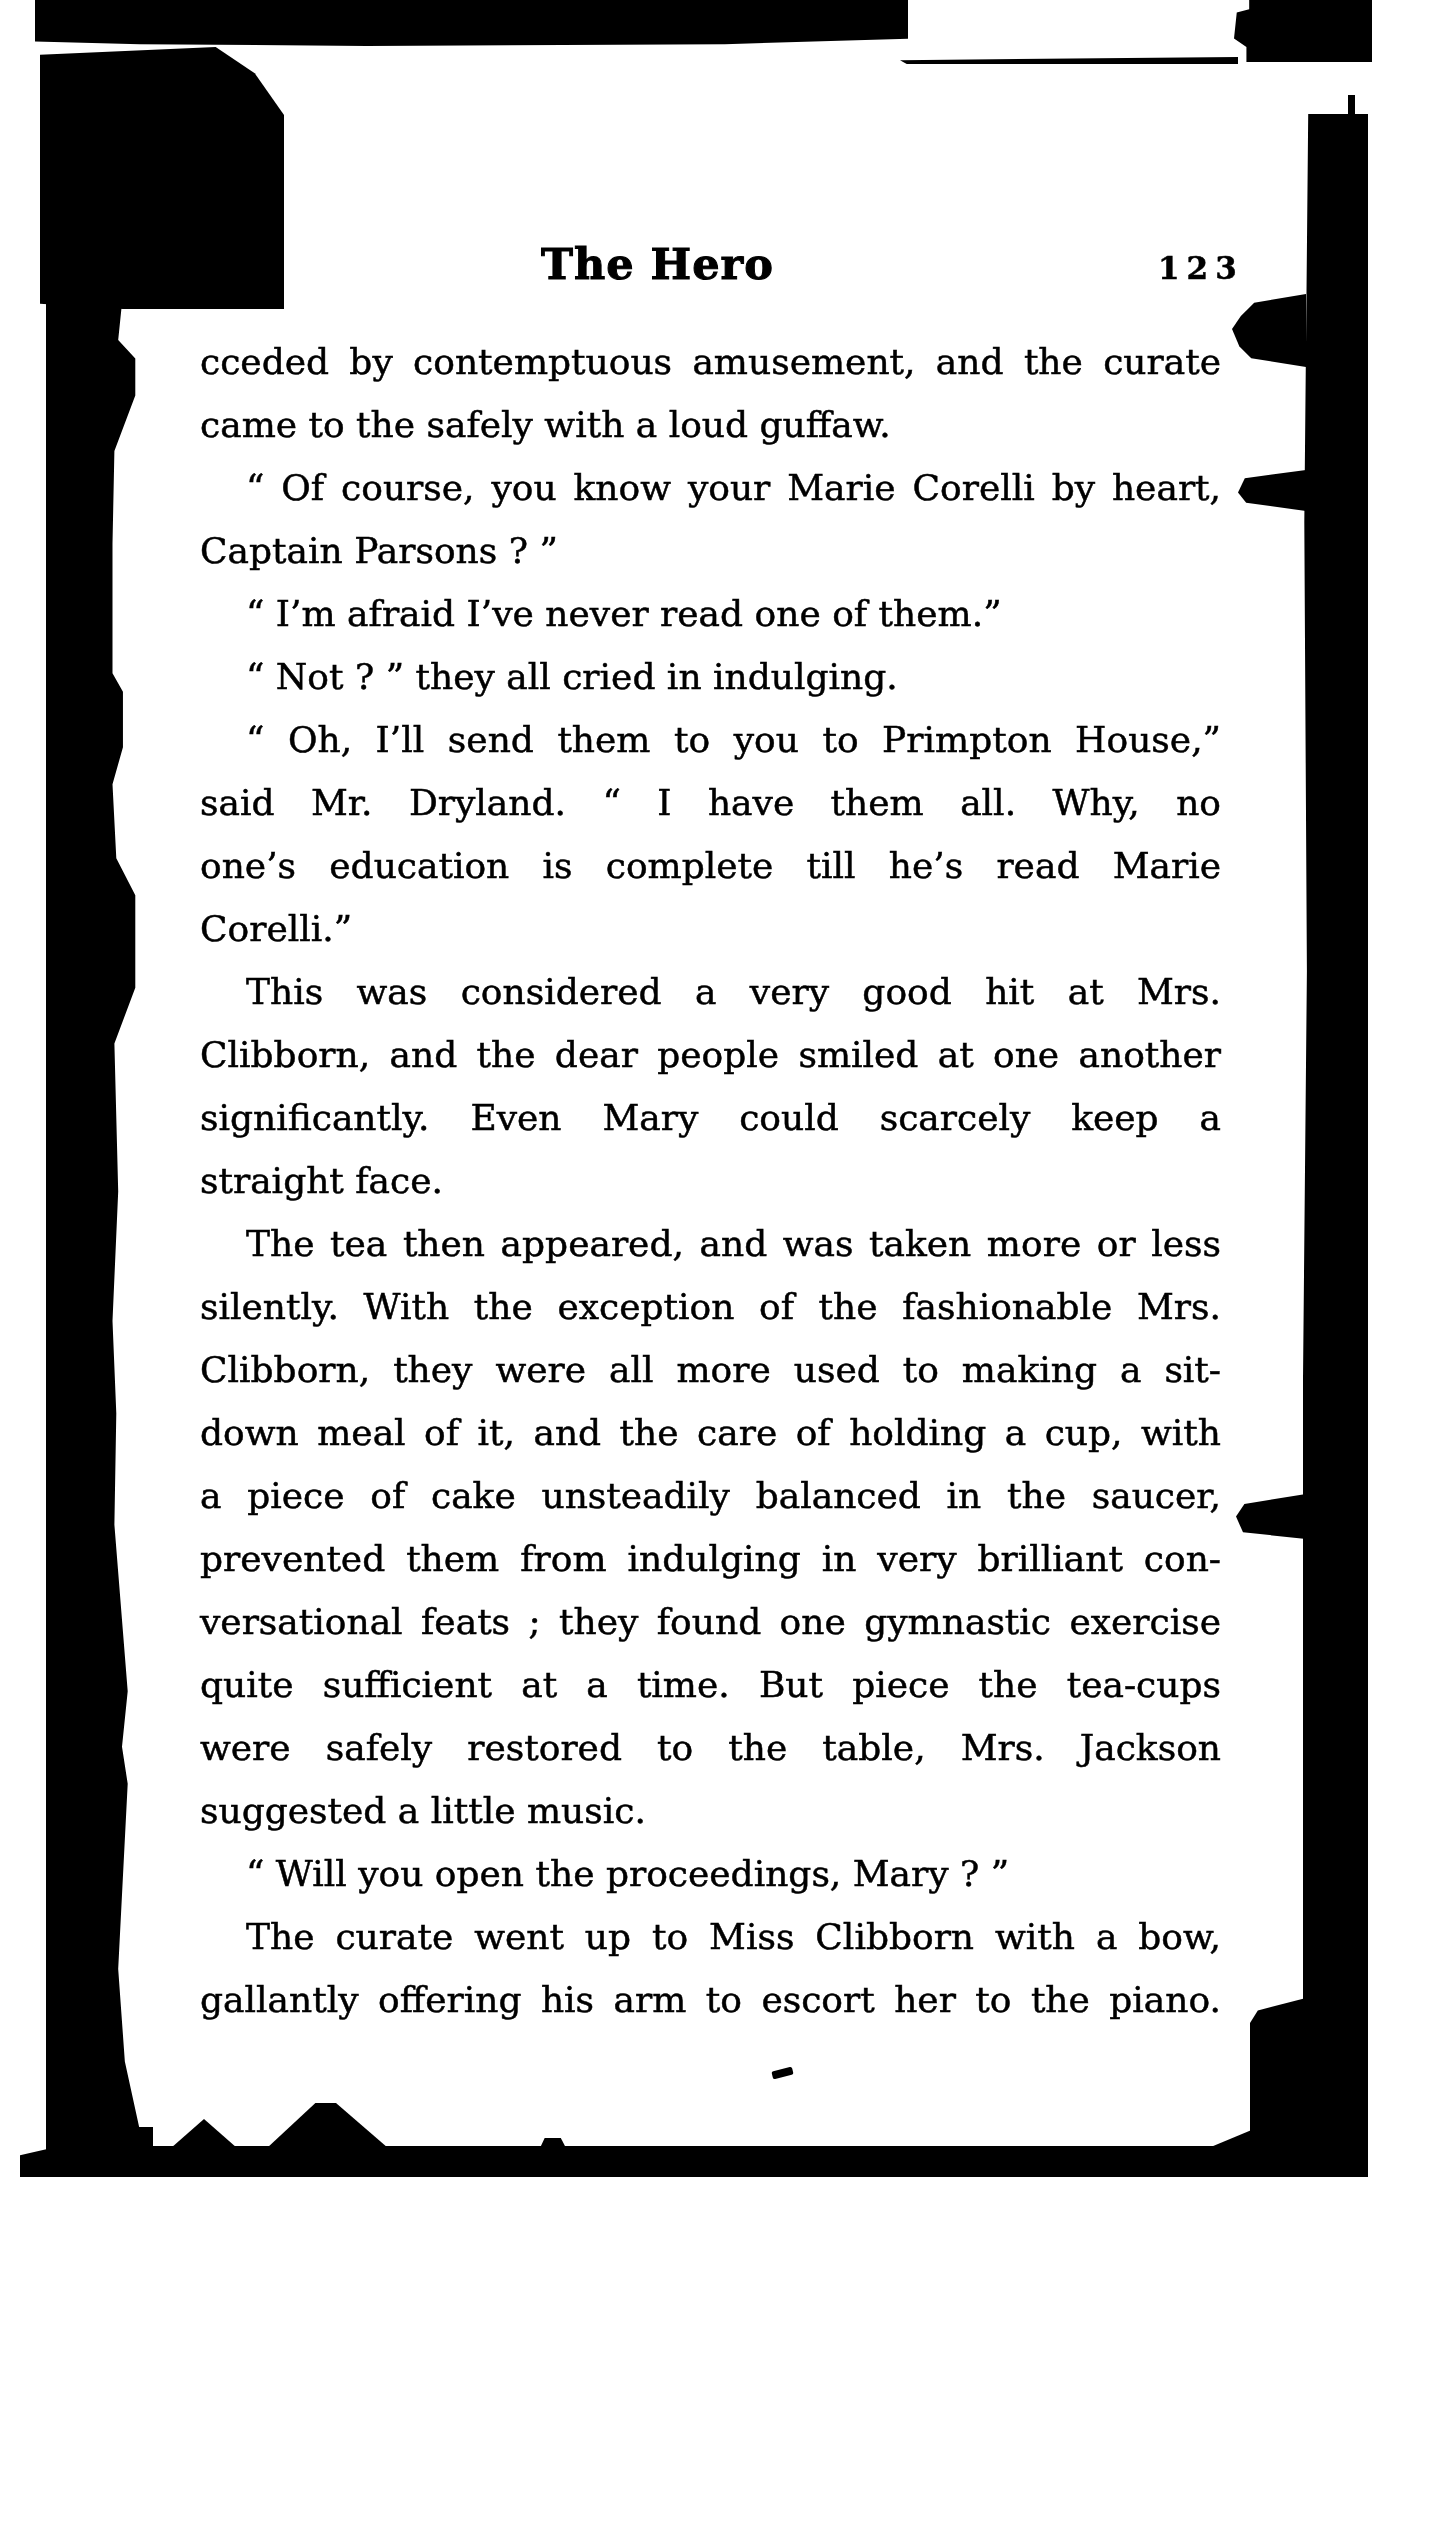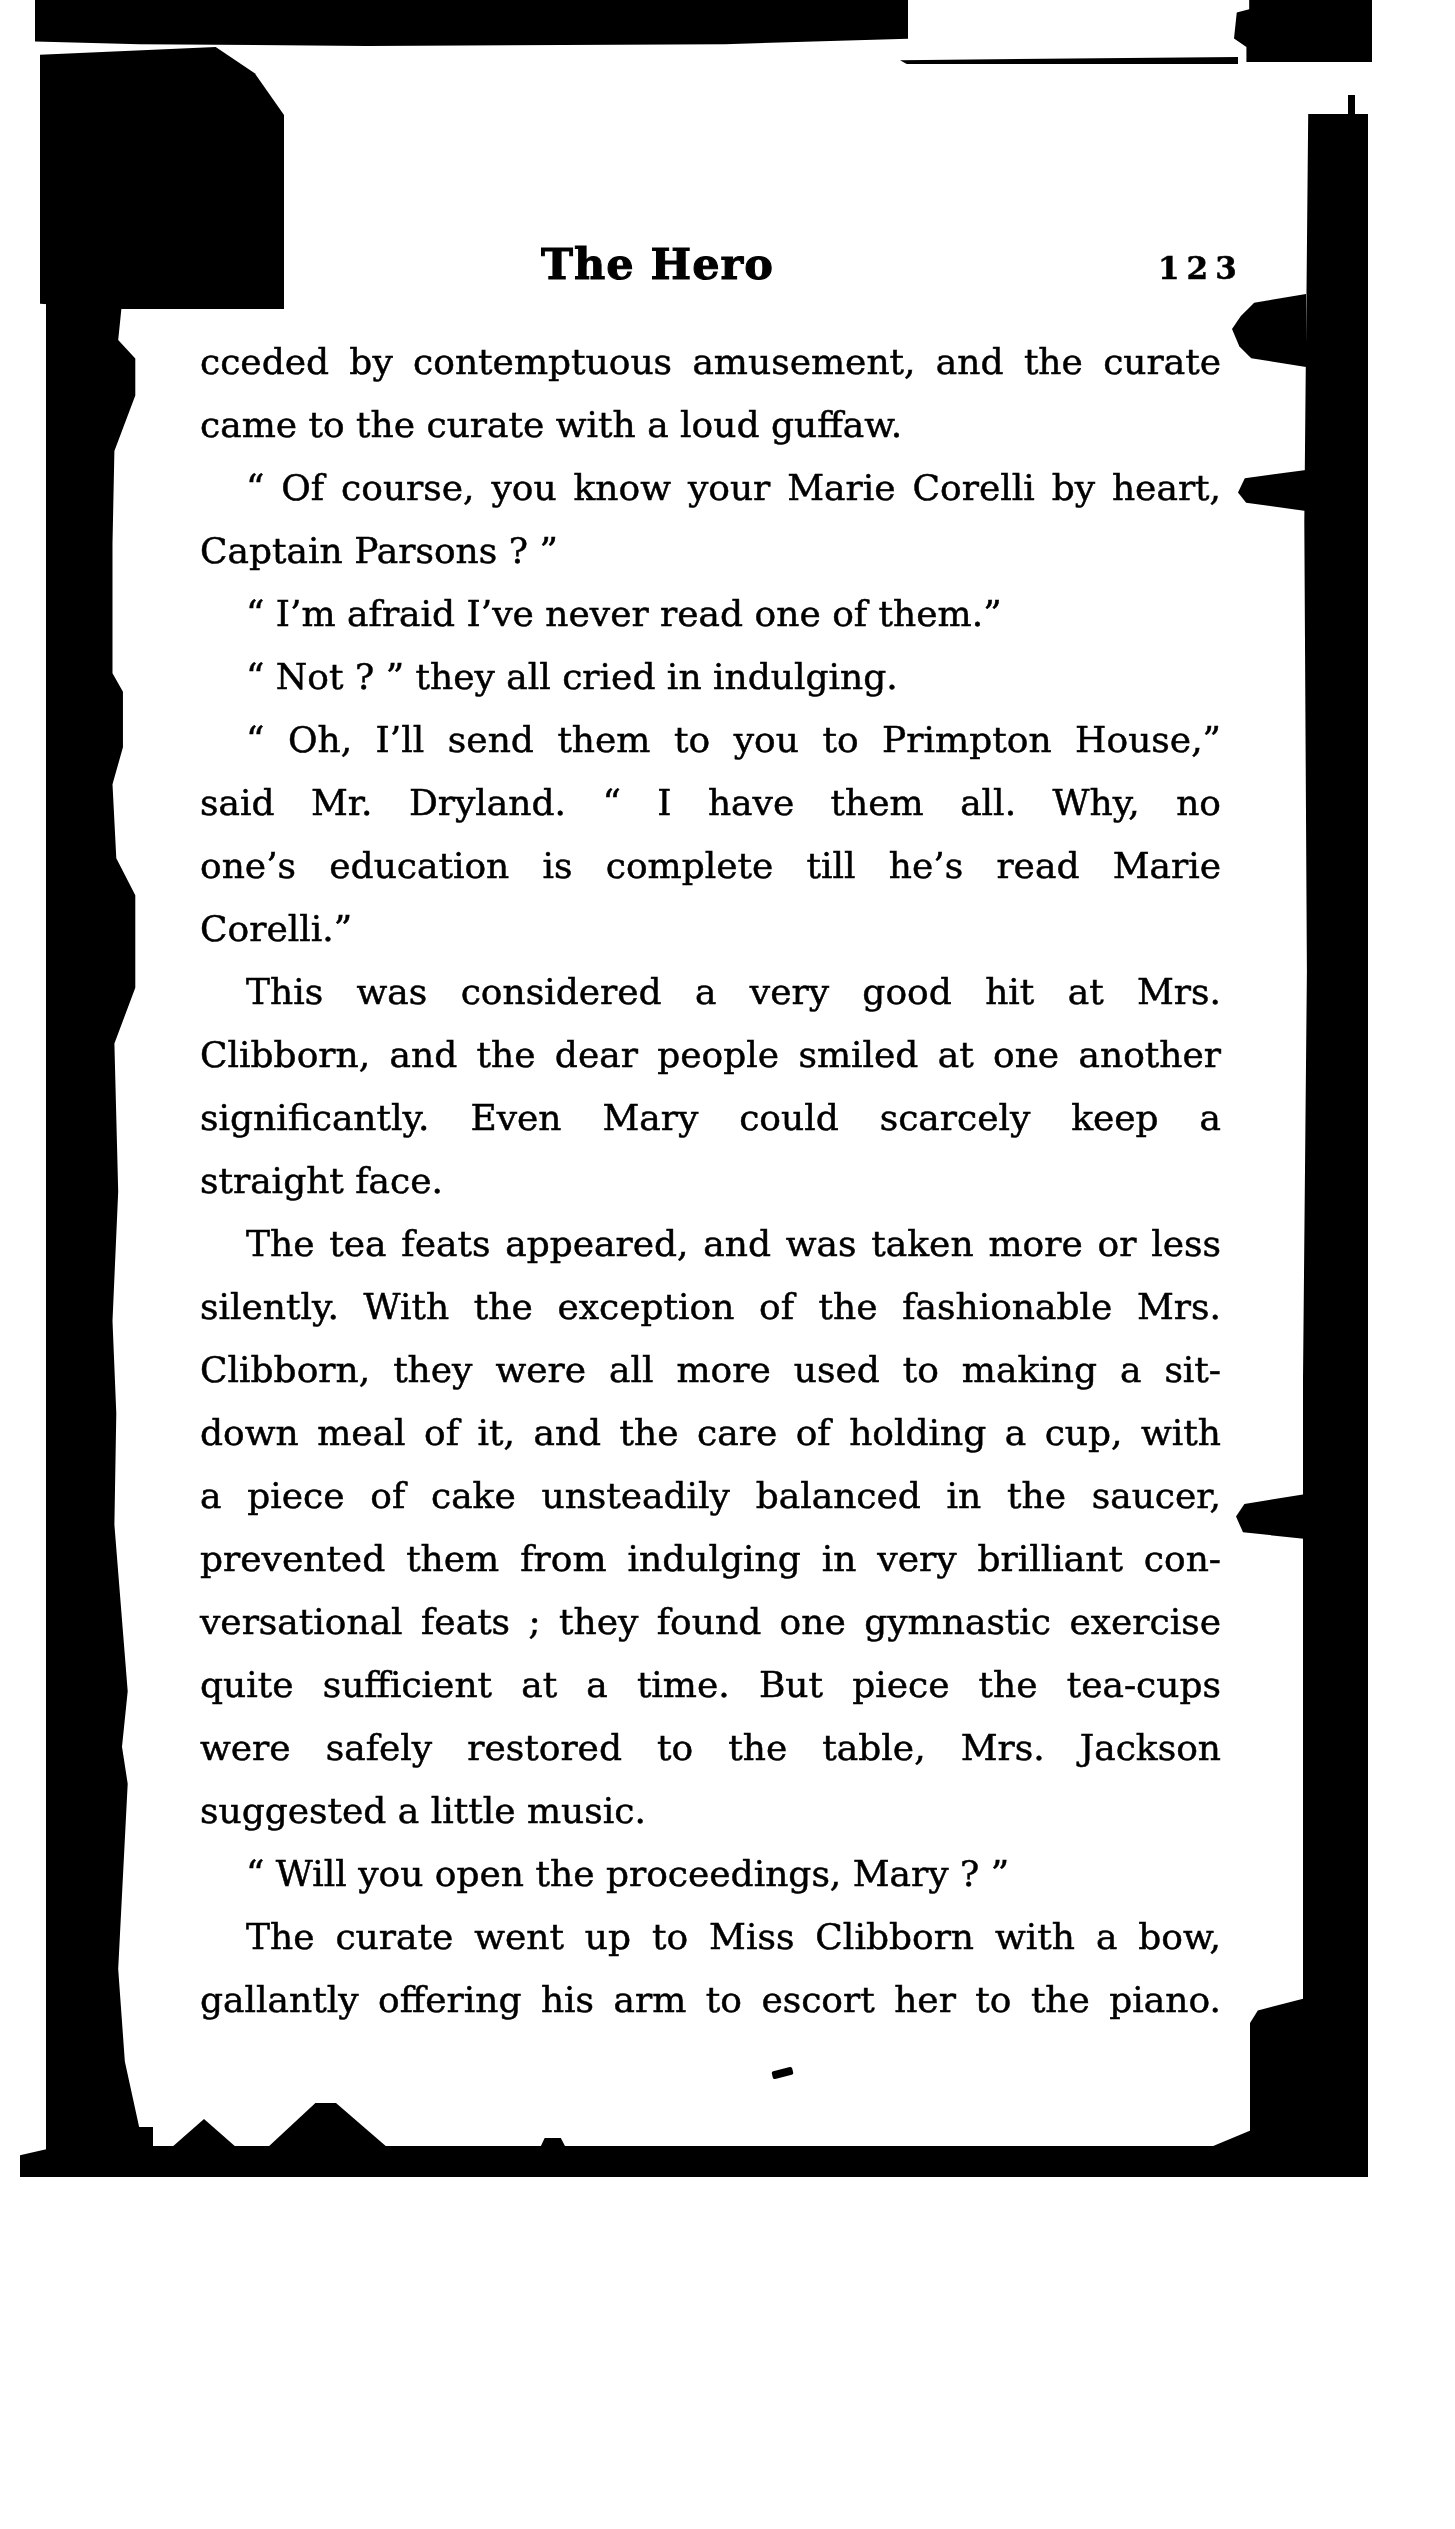--- a/index.html
+++ b/index.html
@@ -93,34 +93,34 @@
   <div class="art" id="a-bumpA"></div>
   <div class="art" id="a-bumpB"></div>
   <div class="art" id="a-bumpC"></div>
   <div class="art" id="a-dash"></div>
 
   <div class="running-head">The Hero</div>
   <div class="page-number">123</div>
 
   <div class="text-block">
     <div class="ln j">cceded by contemptuous amusement, and the curate</div>
-    <div class="ln">came to the curate with a loud guffaw.</div>
+    <div class="ln">came to the safely with a loud guffaw.</div>
     <div class="ln j in">“ Of course, you know your Marie Corelli by heart,</div>
     <div class="ln">Captain Parsons ? ”</div>
     <div class="ln in">“ I’m afraid I’ve never read one of them.”</div>
     <div class="ln in">“ Not ? ” they all cried in indulging.</div>
     <div class="ln j in">“ Oh, I’ll send them to you to Primpton House,”</div>
     <div class="ln j">said Mr. Dryland. “ I have them all. Why, no</div>
     <div class="ln j">one’s education is complete till he’s read Marie</div>
     <div class="ln">Corelli.”</div>
     <div class="ln j in">This was considered a very good hit at Mrs.</div>
     <div class="ln j">Clibborn, and the dear people smiled at one another</div>
     <div class="ln j">significantly. Even Mary could scarcely keep a</div>
     <div class="ln">straight face.</div>
-    <div class="ln j in">The tea feats appeared, and was taken more or less</div>
+    <div class="ln j in">The tea then appeared, and was taken more or less</div>
     <div class="ln j">silently. With the exception of the fashionable Mrs.</div>
     <div class="ln j">Clibborn, they were all more used to making a sit-</div>
     <div class="ln j">down meal of it, and the care of holding a cup, with</div>
     <div class="ln j">a piece of cake unsteadily balanced in the saucer,</div>
     <div class="ln j">prevented them from indulging in very brilliant con-</div>
     <div class="ln j">versational feats ; they found one gymnastic exercise</div>
     <div class="ln j">quite sufficient at a time. But piece the tea-cups</div>
     <div class="ln j">were safely restored to the table, Mrs. Jackson</div>
     <div class="ln">suggested a little music.</div>
     <div class="ln in">“ Will you open the proceedings, Mary ? ”</div>

